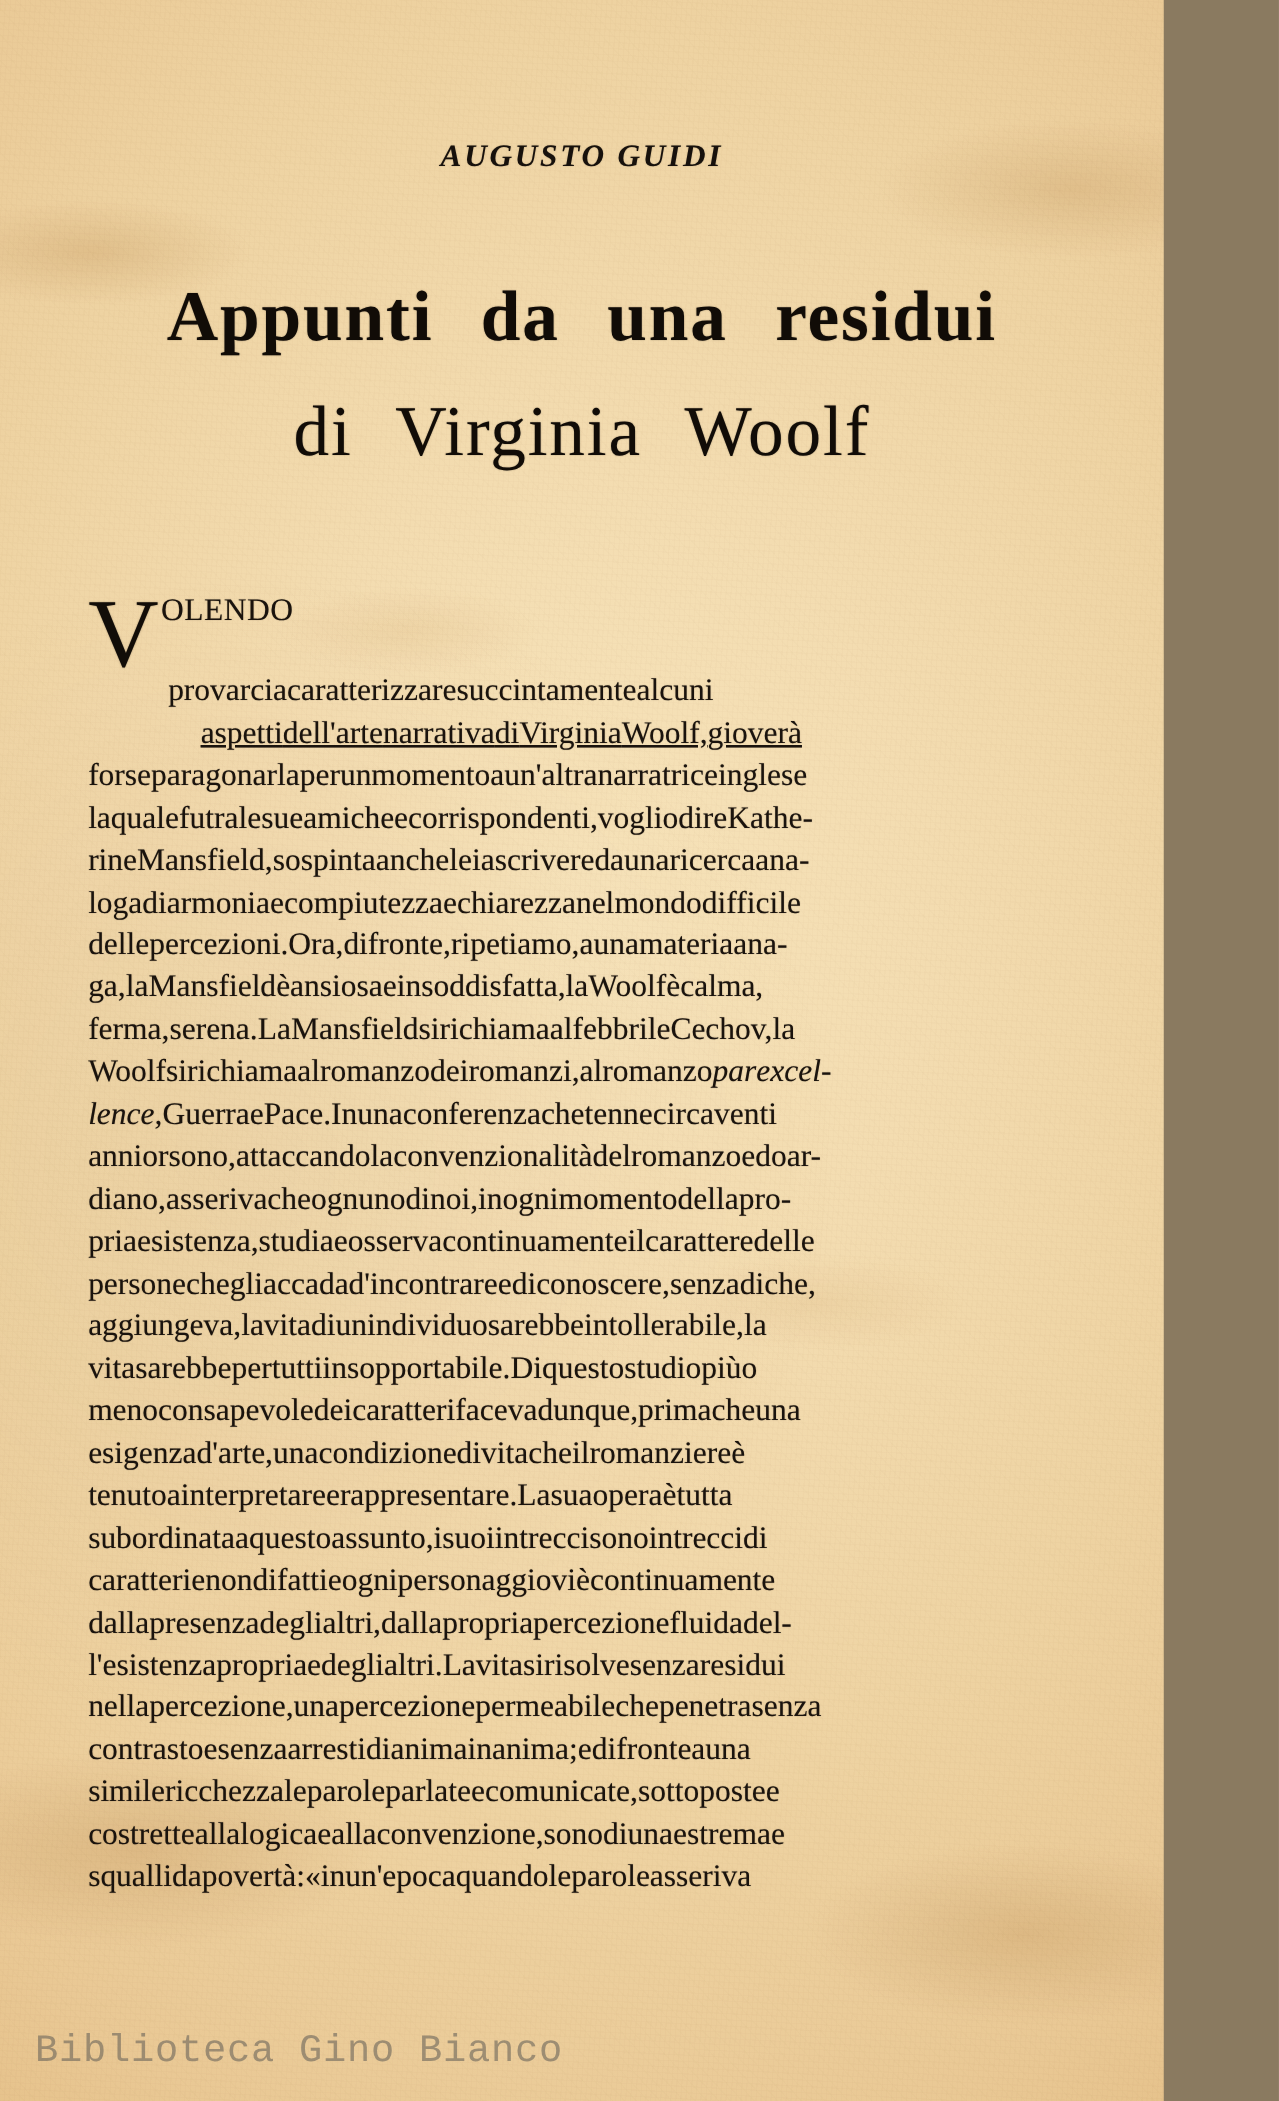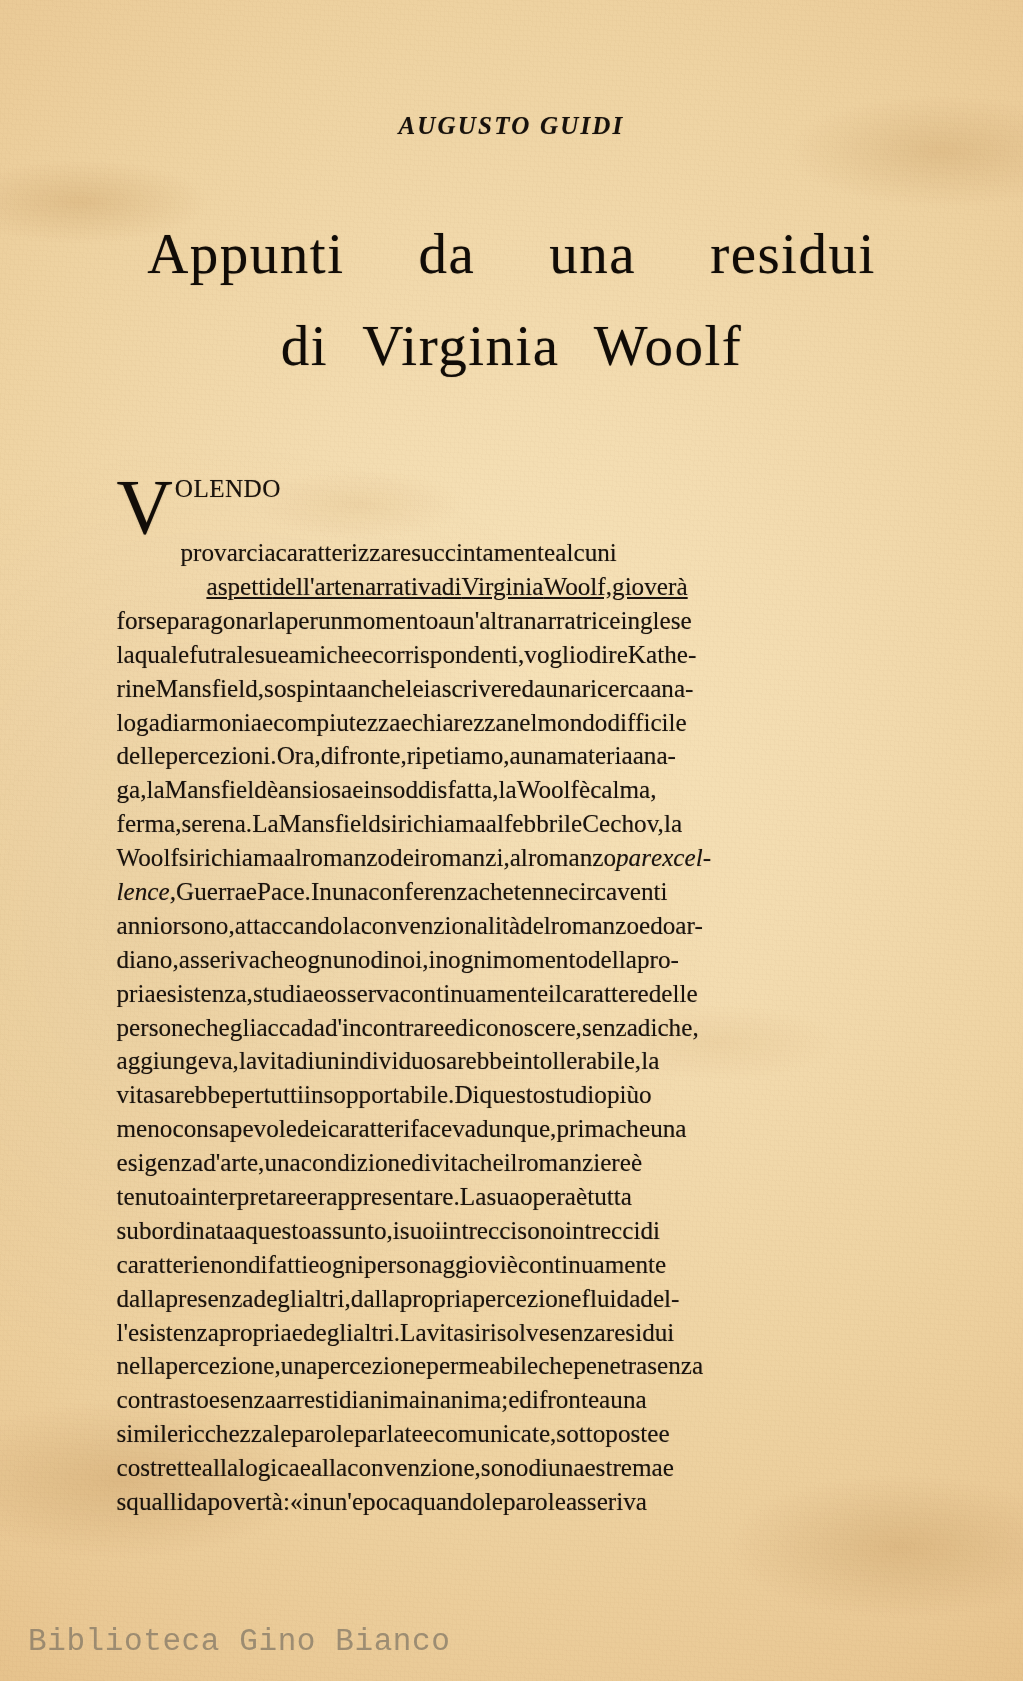--- a/index.html
+++ b/index.html
@@ -2,21 +2,21 @@
 <html><head>
 <meta charset="utf-8">
 <style>
   html, body {
     margin: 0;
     padding: 0;
     background: #8a7a60;
   }
   #page {
     position: relative;
-    width: 1023px;
+    width: 931px;
     height: 1681px;
     overflow: hidden;
     background:
       radial-gradient(125% 92% at 50% 44%,
         #f7e4bb 0%,
         #f3dcb0 24%,
         #eed3a2 46%,
         #e9c894 66%,
         #e2bb81 83%,
         #d9ad70 100%);
@@ -80,21 +80,21 @@
     text-shadow: 0 0 1.1px rgba(25,16,8,.45);
   }
   .title-line {
     display: block;
     letter-spacing: 1.5px;
   }
   .title-line .w {
     display: inline-block;
     margin: 0 17px;
   }
-  .title-line.l1 .w { margin: 0 37px; }
+  .title-line.l1 .w { margin: 0 19px; font-weight: bold; }
 
   
   .body-block {
     margin: 79px auto 0 auto;
     width: 790px;
     font-size: 25.2px;
     line-height: 1.345;
     text-align: justify;
     color: #1a130d;
     text-shadow: 0 0 .9px rgba(28,18,10,.42);

